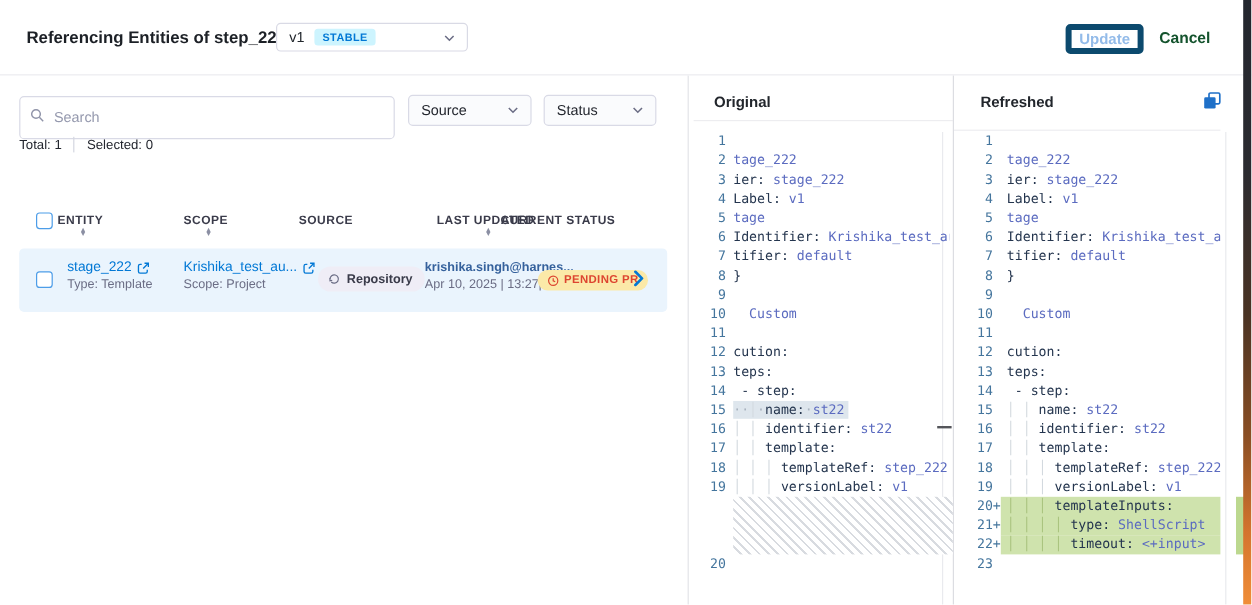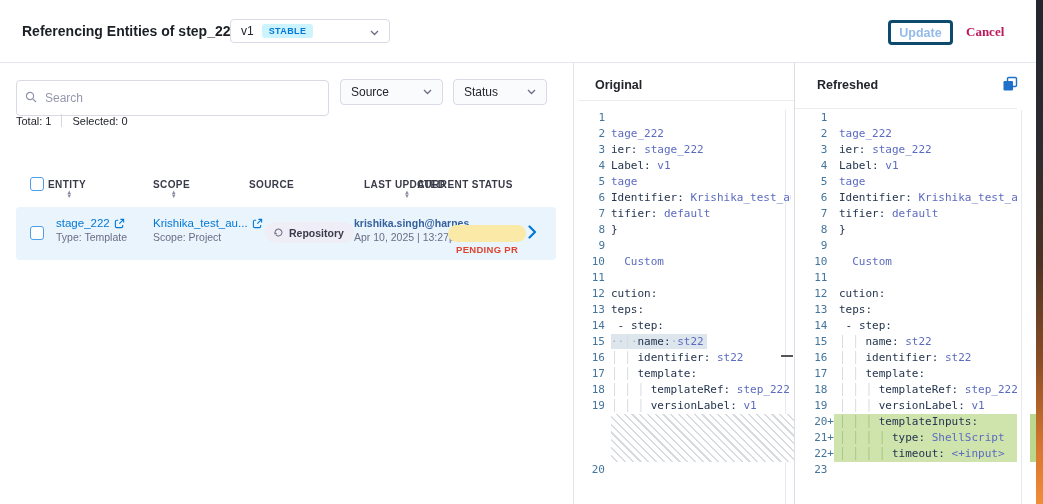--- a/index.html
+++ b/index.html
@@ -6,22 +6,22 @@
   body{font-family:"Liberation Sans","DejaVu Sans",sans-serif;-webkit-font-smoothing:antialiased;}
   #app{position:relative;width:1043px;height:504px;overflow:hidden;background:#fff;}
 
   
   .top{position:absolute;left:0;top:0;right:0;height:62px;background:#fff;border-bottom:1px solid #e6e7ec;}
   .title{position:absolute;left:22px;top:23px;font-size:14px;font-weight:700;color:#1c2026;}
   .ver-select{position:absolute;left:230px;top:19px;width:160px;height:24px;border:1px solid #d9dae5;border-radius:4px;background:#fff;display:flex;align-items:center;padding:0 10px;box-sizing:border-box;cursor:pointer;}
   .ver-label{font-size:12px;color:#22272d;}
   .ver-badge{margin-left:8px;background:var(--stable-bg);color:var(--accent);font-size:9px;font-weight:700;letter-spacing:.4px;padding:2px 7px;border-radius:3px;}
   .ver-chev{margin-left:auto;}
-  .update-btn{position:absolute;left:888px;top:20px;width:65px;height:25px;box-sizing:border-box;border:3px solid #0c4a6e;border-radius:4px;background:#fff;color:#93bbe9;font-size:12.5px;font-weight:600;display:flex;align-items:center;justify-content:center;cursor:default;}
-  .cancel-btn{position:absolute;left:966px;top:24px;font-size:13px;font-weight:700;color:#be185d;cursor:pointer;font-family:Liberation Serif, serif;}
+  .update-btn{position:absolute;left:888px;top:20px;width:65px;height:25px;box-sizing:border-box;border:5px solid #0c4a6e;border-radius:4px;background:#fff;color:#93bbe9;font-size:12.5px;font-weight:600;display:flex;align-items:center;justify-content:center;cursor:default;}
+  .cancel-btn{position:absolute;left:966px;top:24px;font-size:13px;font-weight:700;color:#14532d;cursor:pointer;}
 
   
   .lp{position:absolute;left:0;top:63px;width:573px;bottom:0;background:#fff;}
   .search{position:absolute;left:16px;top:17px;width:313px;height:25px;box-sizing:border-box;border:1px solid #d9dae6;border-radius:4px;background:#fff;display:flex;align-items:center;padding:17px 8px;}
   .search input{border:0;outline:0;flex:1;font-size:12px;margin-left:6px;color:#22272d;font-family:inherit;background:transparent;}
   .search input::placeholder{color:#9599ae;}
   .filter{position:absolute;top:16px;height:26px;box-sizing:border-box;border:1px solid #d9dae6;border-radius:4px;background:#fafbfd;display:flex;align-items:center;padding:0 10px;cursor:pointer;}
   .filter.src{left:340px;width:103px;}
   .filter.sts{left:453px;width:94px;}
   .filter .flabel{font-size:12px;color:#23262e;}
@@ -35,21 +35,21 @@
 
   .row{position:absolute;left:16px;top:144px;width:540px;height:53px;background:var(--row-bg);border-radius:4px;cursor:pointer;}
   .cell{position:absolute;top:10px;display:flex;flex-direction:column;gap:2px;white-space:nowrap;}
   .cell .l1{font-size:11.5px;font-weight:500;color:var(--accent);display:inline-flex;align-items:center;gap:4px;cursor:pointer;}
   .cell .l2{font-size:10.5px;color:#6b6d85;}
   .cell.c-entity{left:40px;}
   .cell.c-scope{left:137px;}
   .cell.c-upd{left:338px;}
   .cell.c-upd .l1{color:#35619c;font-weight:600;font-size:10.5px;}
   .src-badge{position:absolute;left:249px;top:15px;height:21px;box-sizing:border-box;display:inline-flex;align-items:center;gap:5px;background:#efedf6;border-radius:11px;padding:0 10px 0 8px;font-size:10.5px;font-weight:600;color:#3a3b4a;}
-  .st-badge{position:absolute;left:432px;top:18px;height:17px;box-sizing:border-box;display:inline-flex;align-items:center;gap:19px;background:var(--pending-bg);border-radius:9px;padding:0 8px;font-size:9.5px;font-weight:700;letter-spacing:.3px;color:var(--pending-text);flex-direction:column;}
+  .st-badge{position:absolute;left:432px;top:18px;height:17px;box-sizing:border-box;display:inline-flex;align-items:center;gap:4px;background:var(--pending-bg);border-radius:9px;padding:0 8px;font-size:9.5px;font-weight:700;letter-spacing:.3px;color:var(--pending-text);}
   .row-chev{position:absolute;left:512px;top:18px;cursor:pointer;}
 
   
   .diff{position:absolute;left:573px;top:63px;right:7px;bottom:0;background:#fff;border-left:1px solid #e3e4e8;}
   .dhead{position:absolute;font-size:12.5px;font-weight:700;color:#22262c;top:15px;}
   .dhead.o{left:21px;text-align:right;}
   .dhead.r{left:243px;}
   .copy-ic{position:absolute;left:428px;top:13px;cursor:pointer;}
   .coldiv{position:absolute;left:220px;top:0;bottom:0;width:1px;background:#dcdde2;}
   .hline{position:absolute;height:1px;background:#ededf0;}

